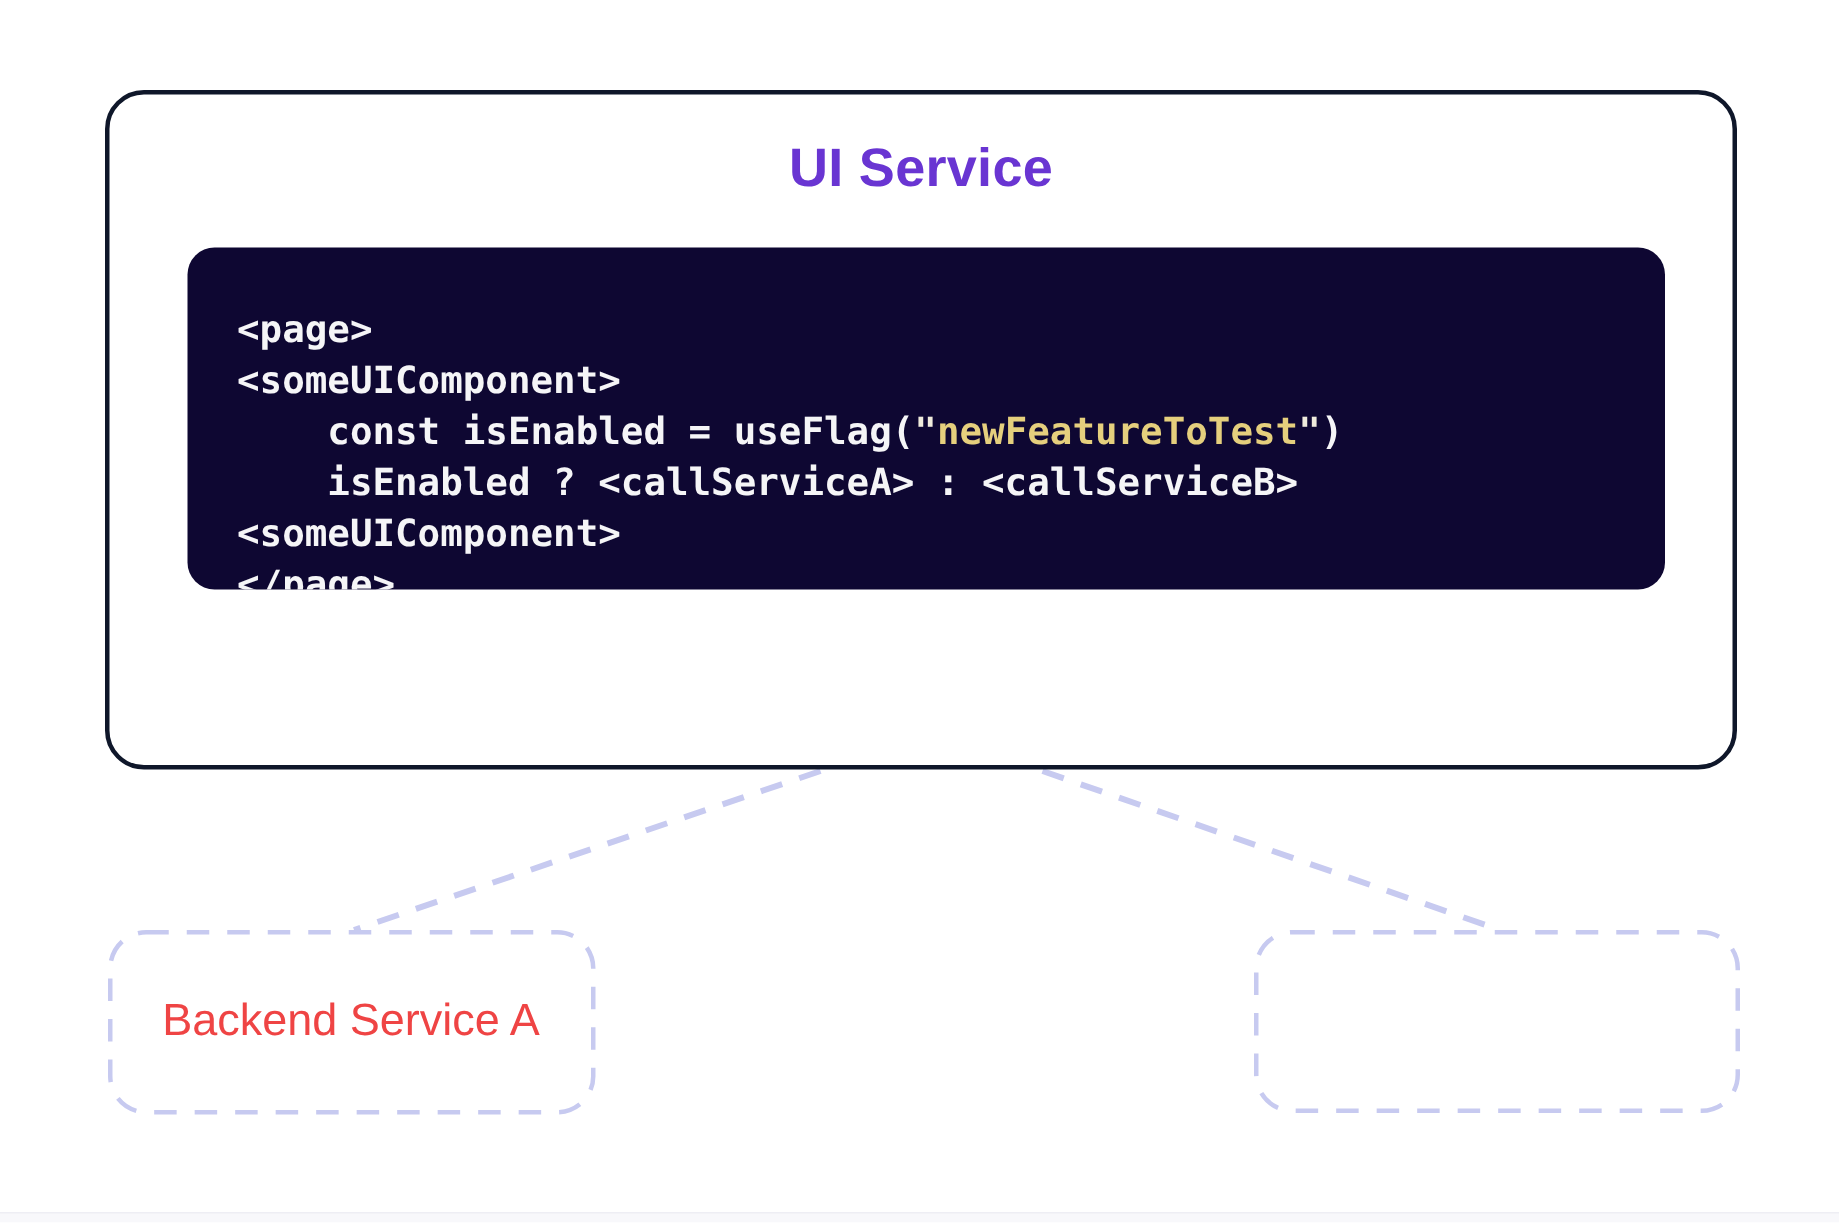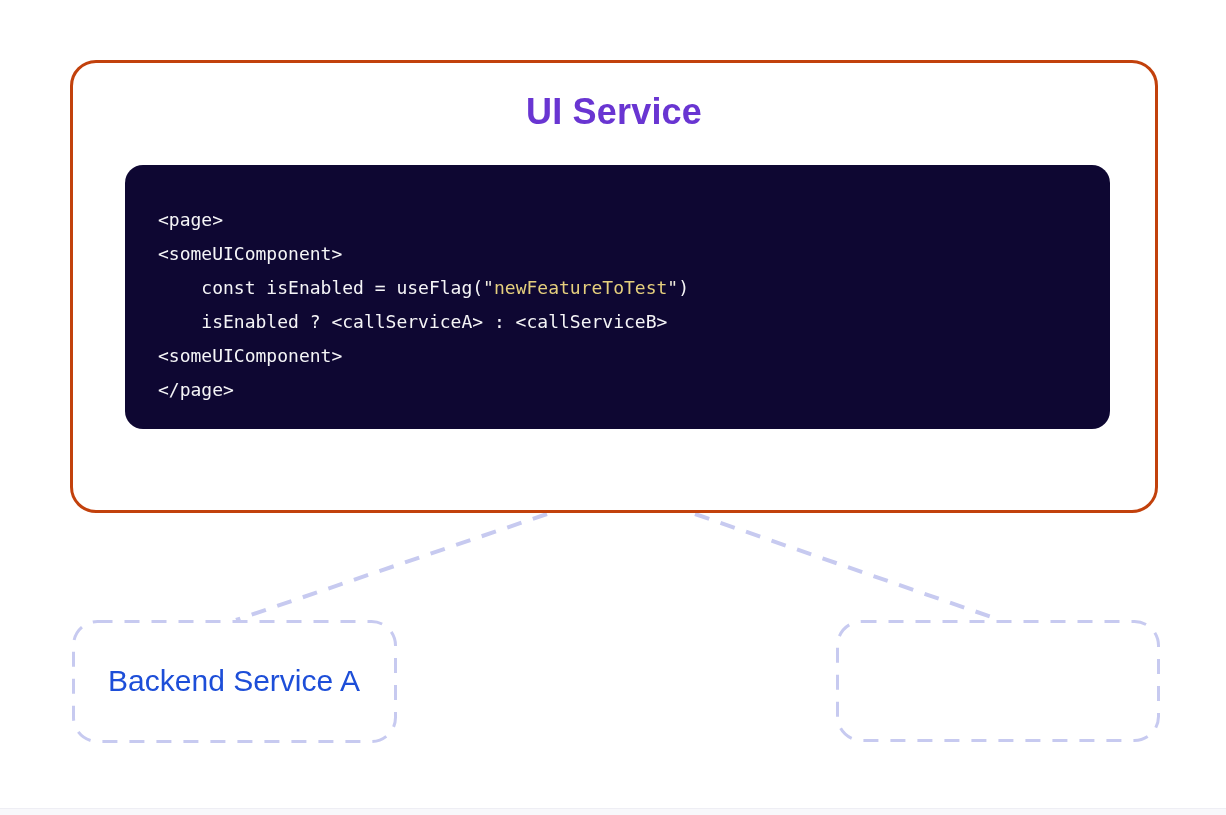--- a/index.html
+++ b/index.html
@@ -22,64 +22,64 @@
     width: 1226px;
     height: 815px;
     pointer-events: none;
   }
   .ui-box {
     position: absolute;
     left: 70px;
     top: 60px;
     width: 1088px;
     height: 453px;
-    border: 3px solid #c2410c;
+    border: 3px solid #0f172a;
     border-radius: 26px;
     box-sizing: border-box;
     background: #ffffff;
   }
   .ui-title {
     position: absolute;
     left: 0;
     top: 28px;
     width: 100%;
     text-align: center;
     font-size: 36px;
     font-weight: 700;
     color: #6935D2;
     letter-spacing: 0.2px;
   }
   .code {
     position: absolute;
     left: 52px;
     top: 102px;
     width: 985px;
-    height: 264px;
+    height: 228px;
     box-sizing: border-box;
     margin: 0;
     padding: 38px 30px 0 33px;
     background: #0E0732;
     border-radius: 18px;
     font-family: "DejaVu Sans Mono", monospace;
-    font-size: 18px;
-    font-weight: 400;
+    font-size: 25px;
+    font-weight: 700;
     line-height: 34px;
     color: #F5F5F7;
     white-space: pre;
     overflow: hidden;
   }
   .backend-label {
     position: absolute;
     top: 621px;
     height: 120px;
     display: flex;
     align-items: center;
     justify-content: center;
     font-size: 30px;
-    color: #1d4ed8;
+    color: #ef4444;
     text-align: center;
   }
   .label-a { left: 73px;  width: 322px; }
   .label-b { left: 837px; width: 321px; }
   .bottom-strip {
     position: absolute;
     left: 0;
     top: 808px;
     width: 100%;
     height: 7px;

